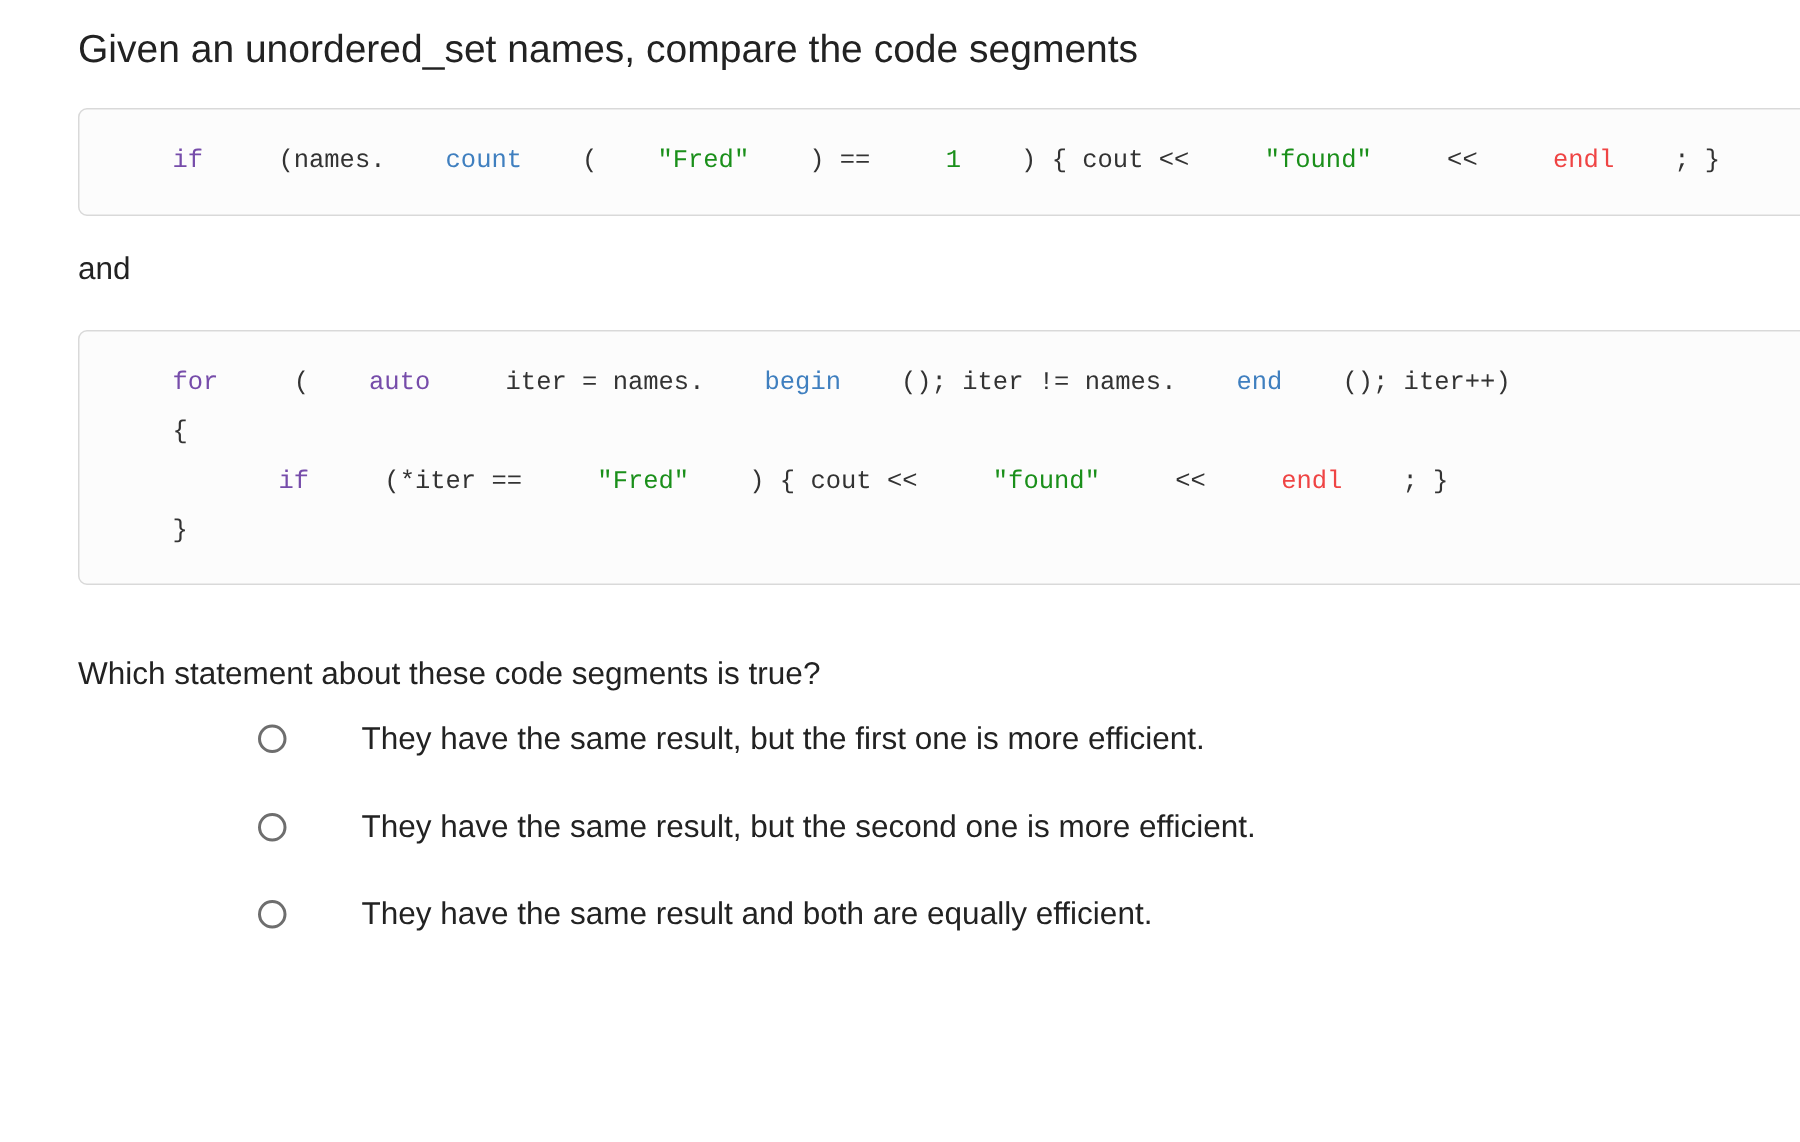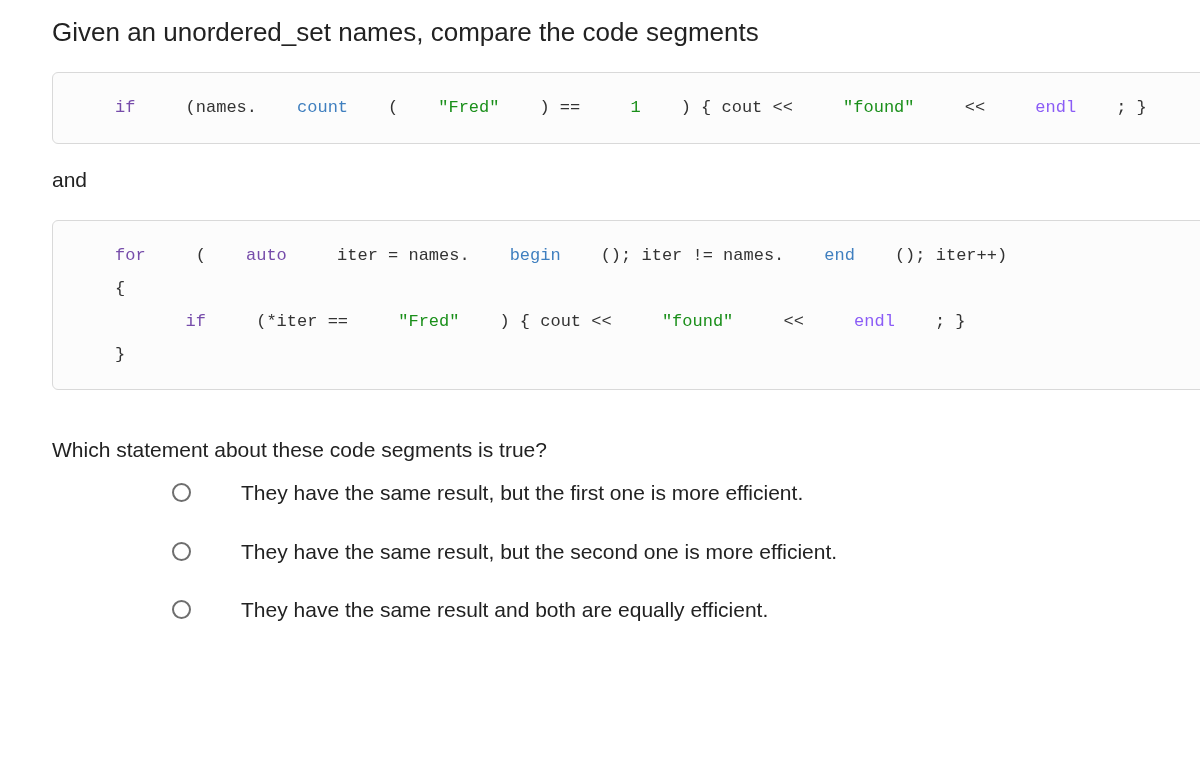--- a/index.html
+++ b/index.html
@@ -29,21 +29,21 @@
     line-height: 1.95;
     white-space: pre;
     overflow-x: auto;
     color: #333;
   }
   .kw-control { color: #764caa; }   
   .kw-auto    { color: #764caa; }   
   .fn         { color: #3f7fbf; font-family: Liberation Mono, monospace; }   
   .str        { color: #1a8f1a; }   
   .num        { color: #1a8f1a; }   
-  .builtin    { color: #8b5cf6; }
+  .builtin    { color: #ef4444; }
 
   .and-text {
     font-size: 21px;
     color: #222;
     margin: 24px 0 28px 0;
   }
   .prompt {
     font-size: 21px;
     color: #222;
     margin: 48px 0 16px 0;

